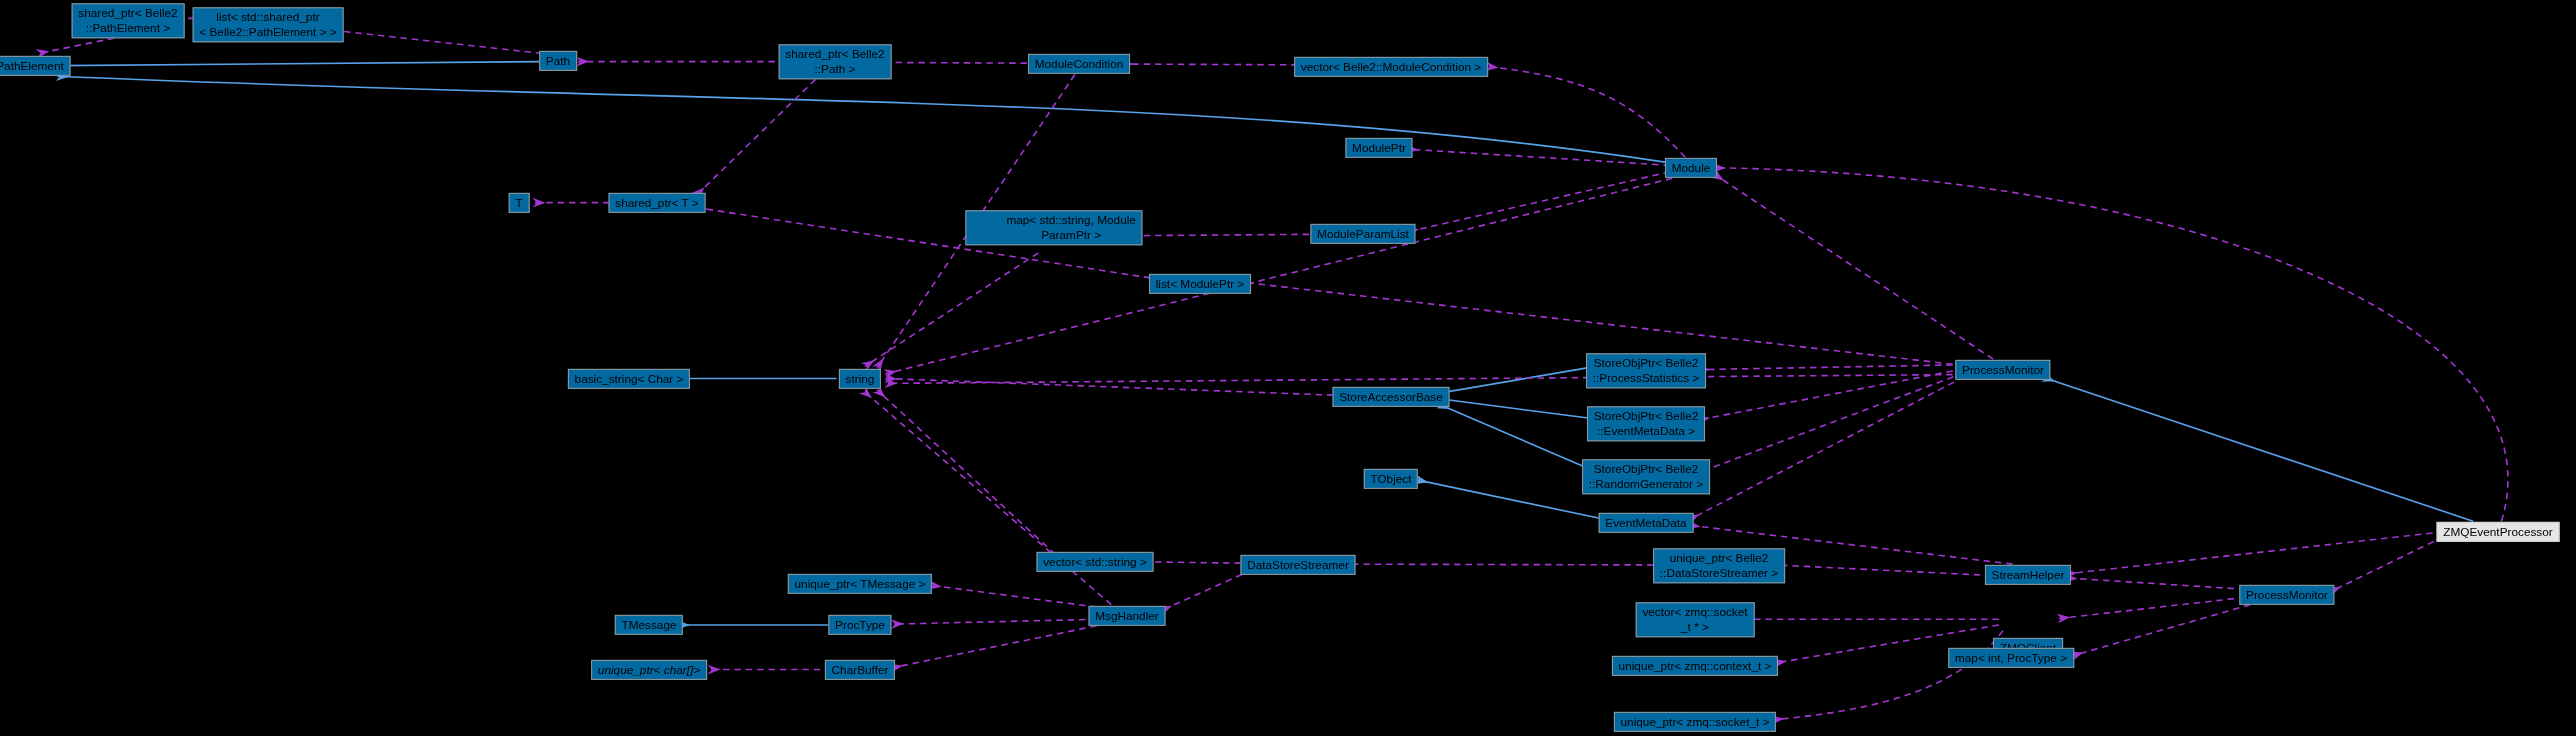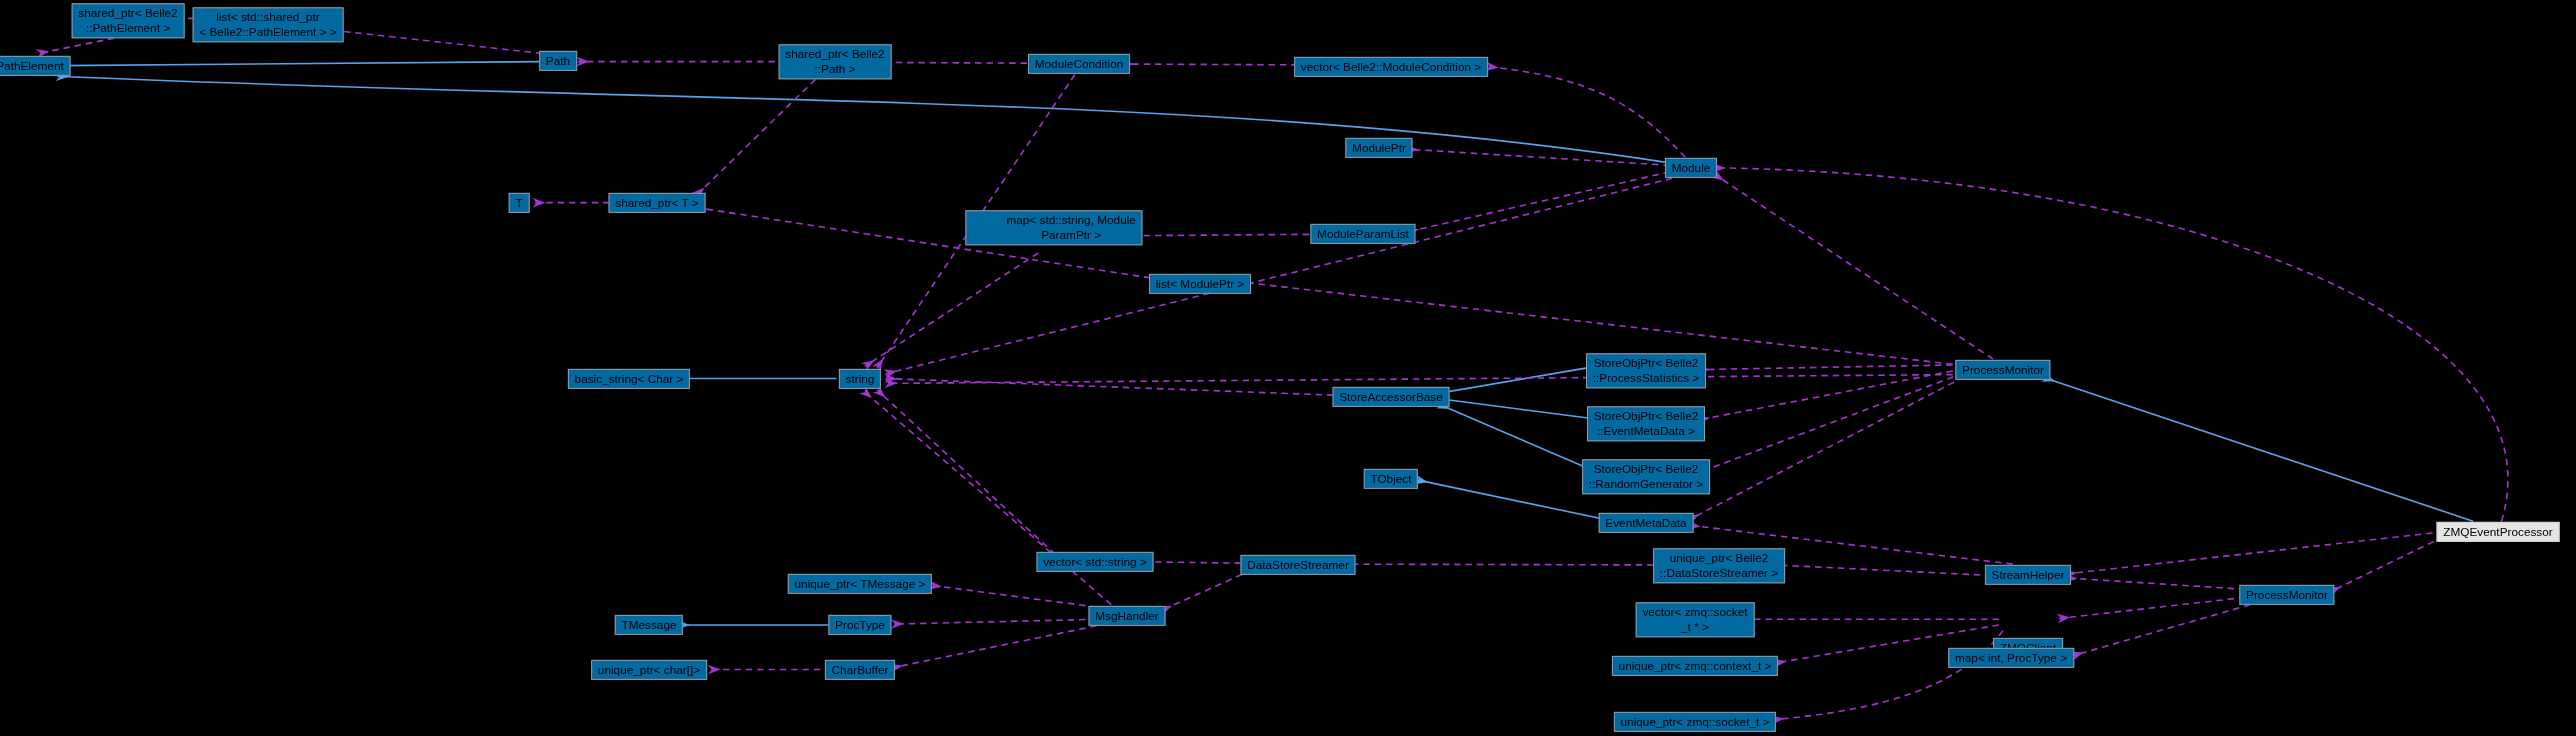--- a/index.html
+++ b/index.html
@@ -181,21 +181,21 @@
       </div>
       <div class="node" style="left: 860px; top: 584px;">
         <div>unique_ptr&lt; TMessage &gt;</div>
       </div>
       <div class="node" style="left: 649px; top: 625px;">
         <div>TMessage</div>
       </div>
       <div class="node" style="left: 860px; top: 625px;">
         <div>ProcType</div>
       </div>
-      <div class="node" style="left: 649px; top: 670px;">
+      <div class="node" style="left: 649px; top: 670px; font-style: italic;">
         <div>unique_ptr&lt; char[]&gt;</div>
       </div>
       <div class="node" style="left: 860px; top: 670px;">
         <div>CharBuffer</div>
       </div>
       <div class="node" style="left: 1695px; top: 620px;">
         <div>vector&lt; zmq::socket</div>
         <div>_t * &gt;</div>
       </div>
       <div class="node" style="left: 2028px; top: 620px; margin-top: 28px;">

